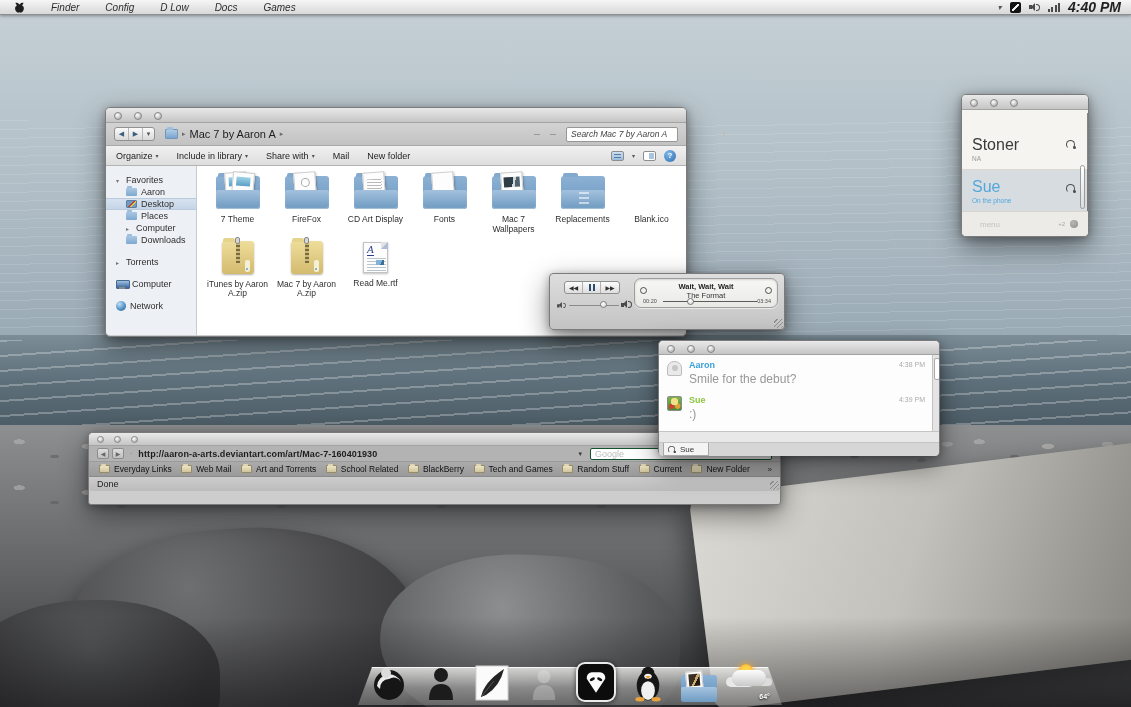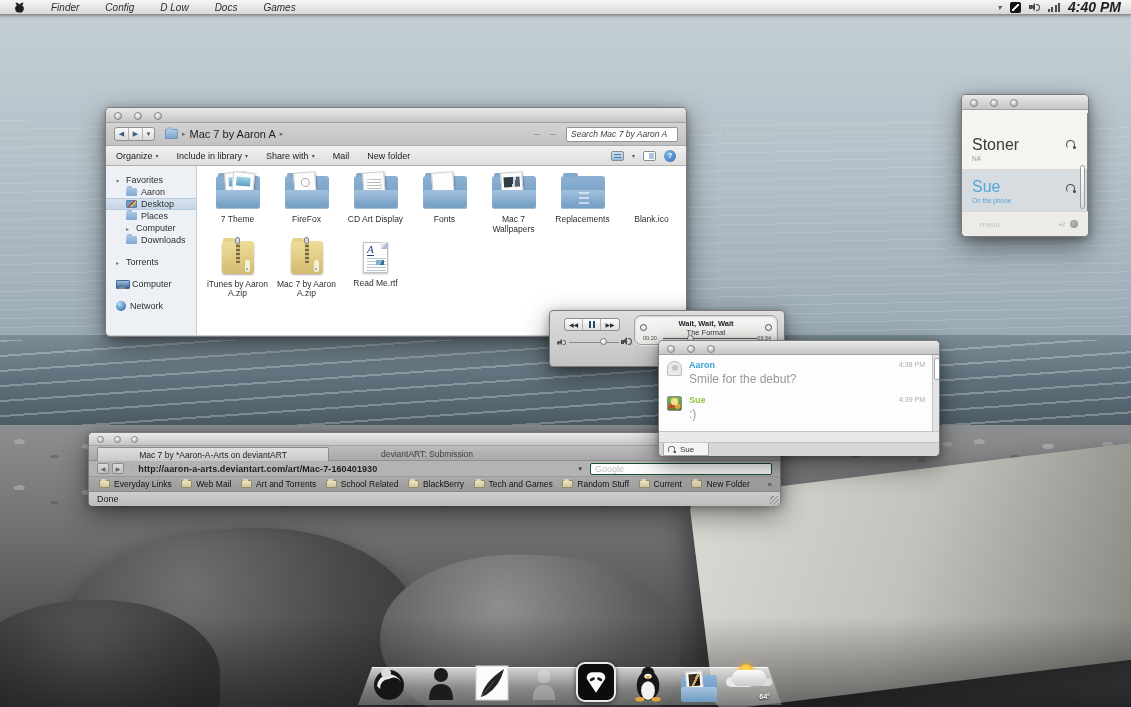--- a/index.html
+++ b/index.html
@@ -170,21 +170,21 @@
     border-left:7px solid #e3e3e3; border-top:7px solid #aebdd4; transform:rotate(90deg); }
   .rtf-a { position:absolute; left:3px; top:0px; font-family:"Liberation Serif", serif; font-style:italic;
     font-size:11px; color:#2c3f8f; border-bottom:1px solid #2c3f8f; line-height:12px; }
   .rtf-lines { position:absolute; left:3px; top:15px; width:19px; height:13px;
     background:repeating-linear-gradient(180deg,#b9c4cf 0 1px, transparent 1px 3px); }
   .rtf-img { position:absolute; right:3px; top:17px; width:8px; height:5px;
     background:linear-gradient(120deg,#7fb3d8 0 60%, #3d6f96 60%); }
 
   
   .player { left:549px; top:273px; width:236px; height:57px; z-index:14; border-radius:4px;
-    background:linear-gradient(#dedede,#c3c3c3);margin-top:37px; }
+    background:linear-gradient(#dedede,#c3c3c3); }
   .pl-controls { position:absolute; left:14px; top:7px; display:flex; height:13px;
     border:1px solid #8f8f8f; border-radius:3px; overflow:hidden; background:linear-gradient(#fcfcfc,#dedede); }
   .pl-controls .pbtn { width:18px; display:flex; align-items:center; justify-content:center;
     font-size:6px; color:#2f2f2f; border-right:1px solid #b0b0b0; }
   .pl-controls .pbtn:last-child { border-right:none; }
   .pausebars { display:flex; gap:2px; }
   .pausebars i { display:block; width:2px; height:7px; background:#2c4c6e; }
   .vol-row { position:absolute; left:6px; top:26px; width:76px; height:10px; }
   .vol-spk-s { position:absolute; left:0; top:1px; transform:scale(.8); }
   .vol-spk-l { position:absolute; right:0; top:0; }
@@ -654,24 +654,20 @@
 </div>
 
 <div class="win browser">
   <div class="titlebar">
     <div class="lights">
       <span class="tl"></span>
       <span class="tl"></span>
       <span class="tl"></span>
     </div>
   </div>
-  <div class="tabbar">
-    <div class="btab active">Mac 7 by *Aaron-A-Arts on deviantART</div>
-    <div class="btab inactive">deviantART: Submission</div>
-  </div>
   <div class="addrbar">
     <span class="nav-sq">◀</span>
     <span class="nav-sq">▶</span>
     <span class="addr-dot">·</span>
     <span class="url-text">http://aaron-a-arts.deviantart.com/art/Mac-7-160401930</span>
     <span class="addr-caret">▾</span>
     <span class="gsearch">
       <input placeholder="Google" style="">
     </span>
   </div>

